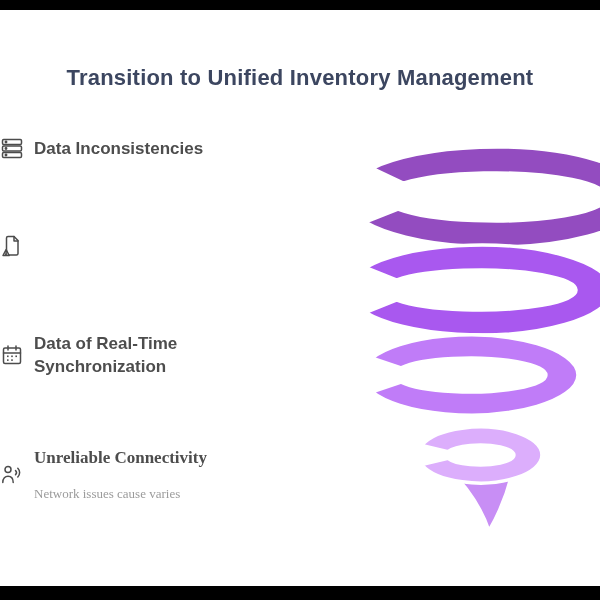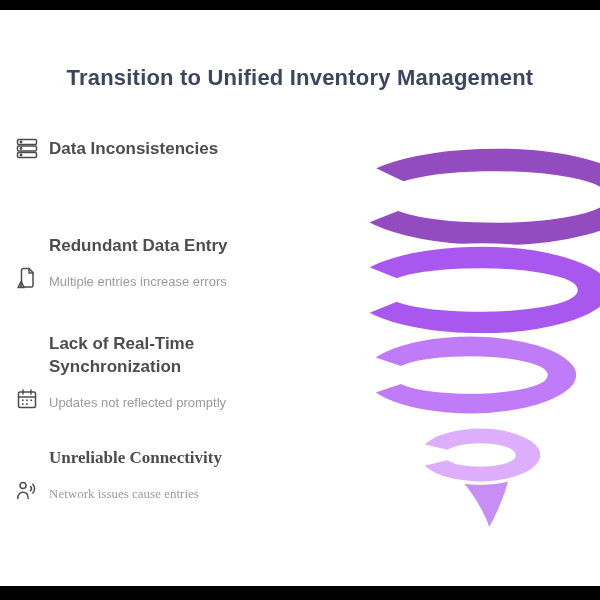--- a/index.html
+++ b/index.html
@@ -12,21 +12,21 @@
   .letterbox.top{top:0;height:10px;}
   .letterbox.bottom{bottom:0;height:14px;}
 
   .main-title{
     position:absolute;top:50px;left:0;width:600px;
     text-align:center;font-size:22px;font-weight:700;
     color:#3c4660;letter-spacing:.2px;
   }
 
   .item{
-    position:absolute;left:15px;display:flex;align-items:flex-end;
+    position:absolute;left:0;display:flex;align-items:center;
     width:260px;
   }
   .item .icon{
     flex:0 0 26px;width:24px;height:24px;margin-top:0;
   }
   .item .txt{max-width:215px;padding-left:8px;}
   .item .ttl{
     font-size:17px;font-weight:700;color:#4d4d4d;line-height:23px;
   }
   .item .sub{
@@ -69,58 +69,53 @@
 <div class="item item2">
   <span class="icon">
     <svg viewBox="0 0 24 24" width="24" height="24" fill="none" stroke="#4c4c4c" stroke-width="1.5" stroke-linecap="round" stroke-linejoin="round">
       <path d="M8 2.5h6l4 4v13a1.5 1.5 0 0 1-1.5 1.5H8a1.5 1.5 0 0 1-1.5-1.5V4A1.5 1.5 0 0 1 8 2.5z"></path>
       <path d="M14 2.5V7h4"></path>
       <path d="M6.2 21.5 L3 21.5 L6.1 15.5 L9.2 21.5 Z" fill="#ffffff"></path>
       <line x1="6.1" y1="17.8" x2="6.1" y2="19.2"></line>
       <circle cx="6.1" cy="20.4" r="0.5" fill="#4c4c4c"></circle>
     </svg>
   </span>
-  <span class="txt">
-    <div class="ttl">Redundant Data Entry</div>
-    <div class="sub">Multiple entries increase errors</div>
-  </span>
 </div>
 
 <div class="item item3">
   <span class="icon">
     <svg viewBox="0 0 24 24" width="24" height="24" fill="none" stroke="#4c4c4c" stroke-width="1.5" stroke-linecap="round" stroke-linejoin="round">
       <rect x="3.5" y="5" width="17" height="15.5" rx="1.5"></rect>
       <line x1="8" y1="3" x2="8" y2="7"></line>
       <line x1="16" y1="3" x2="16" y2="7"></line>
       <line x1="3.5" y1="10" x2="20.5" y2="10"></line>
       <rect x="7" y="12.5" width="1.6" height="1.6" fill="#4c4c4c" stroke="none"></rect>
       <rect x="11.2" y="12.5" width="1.6" height="1.6" fill="#4c4c4c" stroke="none"></rect>
       <rect x="15.4" y="12.5" width="1.6" height="1.6" fill="#4c4c4c" stroke="none"></rect>
       <rect x="7" y="16.3" width="1.6" height="1.6" fill="#4c4c4c" stroke="none"></rect>
       <rect x="11.2" y="16.3" width="1.6" height="1.6" fill="#4c4c4c" stroke="none"></rect>
     </svg>
   </span>
   <span class="txt">
-    <div class="ttl">Lack of Real-Time Synchronization</div>
-    <div class="sub">Updates not reflected promptly</div>
+    <div class="ttl">Data of Real-Time Synchronization</div>
   </span>
 </div>
 
 <div class="item item4">
   <span class="icon">
     <svg viewBox="0 0 24 24" width="24" height="24" fill="none" stroke="#4c4c4c" stroke-width="1.5" stroke-linecap="round" stroke-linejoin="round">
       <circle cx="8" cy="7.5" r="3"></circle>
       <path d="M2.8 20.5c0-4.2 2.4-6.3 5.2-6.3s5.2 2.1 5.2 6.3"></path>
       <path d="M15.5 8.5a3 3 0 0 1 0 4.2"></path>
       <path d="M17.8 6.2a6.2 6.2 0 0 1 0 8.8"></path>
     </svg>
   </span>
   <span class="txt">
     <div class="ttl">Unreliable Connectivity</div>
-    <div class="sub">Network issues cause entries</div>
+    <div class="sub">Network issues cause varies</div>
   </span>
 </div>
 
 <div class="funnel-wrap">
   <svg viewBox="0 0 270 410">
 
     <path d="M 118 330 Q 152 352 184 328 Q 176 364 159 393 Q 148 360 118 330 Z" stroke="#ffffff" stroke-width="3.5" stroke-linejoin="round" fill="#c88ef5"></path>
 
     <path d="M 42.1 30.3 A 150 50 0 1 1 35.1 84 L 68 71 A 112 24 0 1 0 73.3 45.2 Z" stroke="#ffffff" stroke-width="3.5" stroke-linejoin="round" fill="#934cc0"></path>
 

